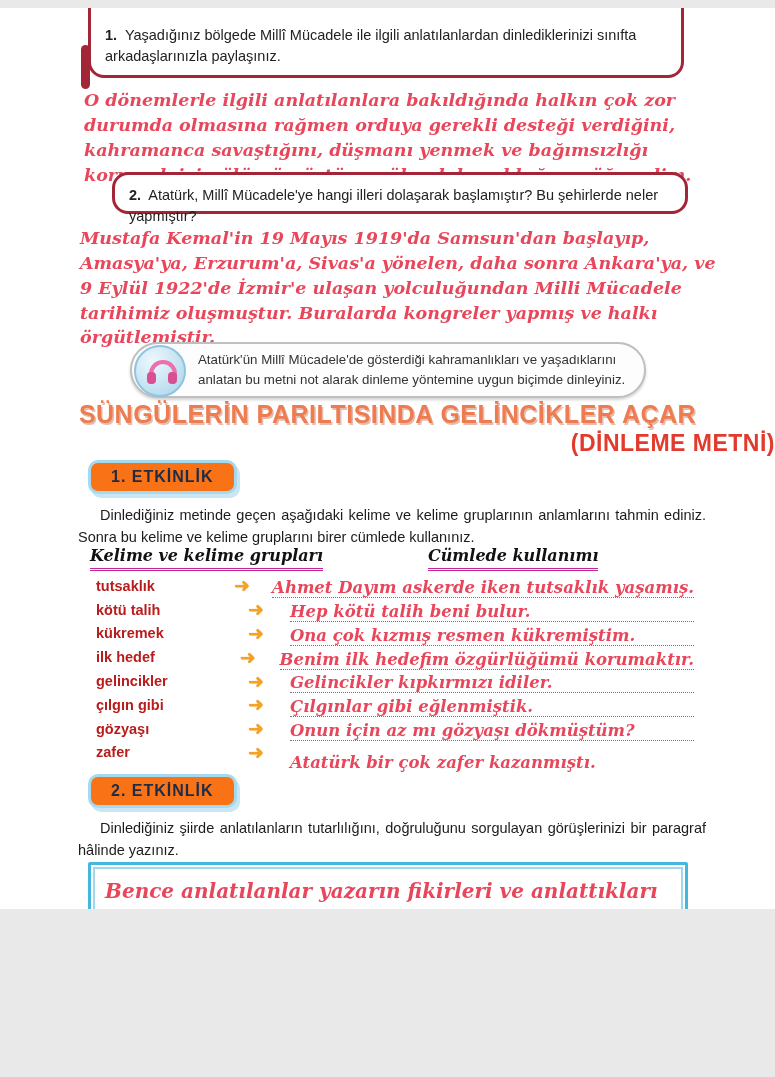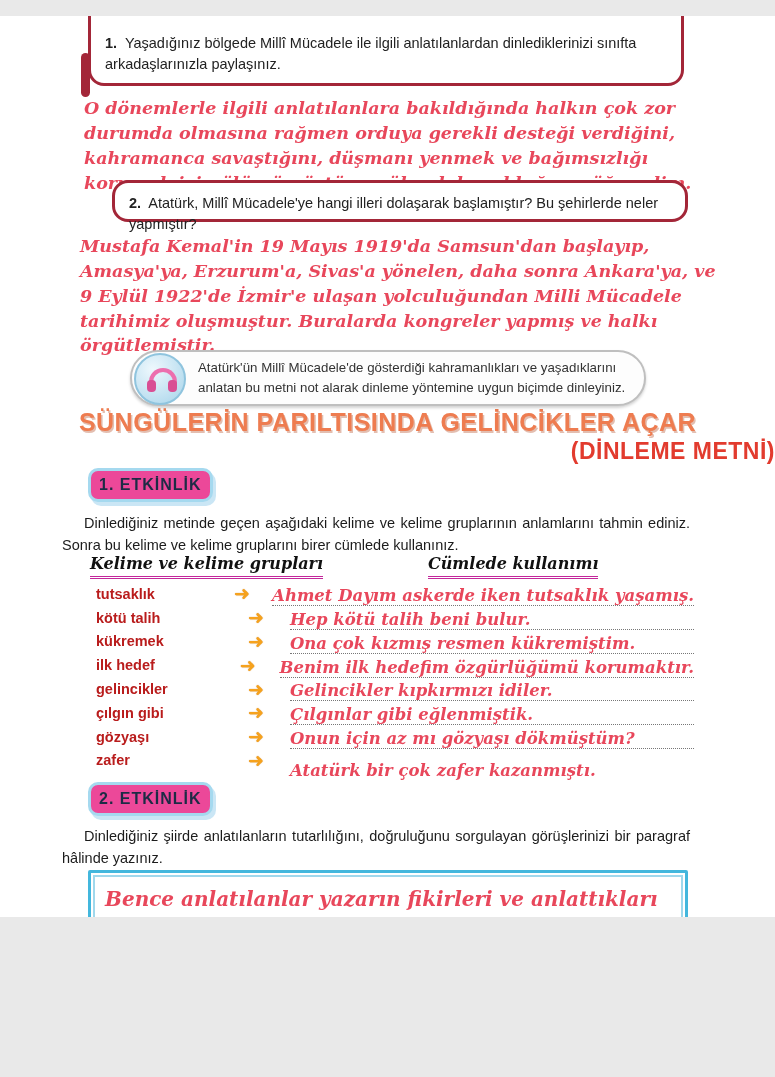--- a/index.html
+++ b/index.html
@@ -1,19 +1,19 @@
 <!DOCTYPE html>
 <html><head>
 <meta charset="utf-8">
 <style>
   html,body{margin:0;padding:0;background:#e9e9e9;}
   .page{
     position:relative;
     width:775px;height:901px;
-    margin:16px auto;
+    margin:8px auto;
     background:#ffffff;
     font-family:"Liberation Sans", sans-serif;
     overflow:hidden;
   }
 
   
   .qbox{
     position:absolute;
     border:3px solid #a32638;
     border-radius:16px;
@@ -67,31 +67,31 @@
     text-shadow:1.5px 1.5px 0 rgba(175,70,30,.35);
   }
   #text-subtitle{
     position:absolute;left:0;top:422px;width:100%;text-align:right;
     font-size:23px;font-weight:800;color:#e23b2e;letter-spacing:.5px;
   }
 
   
   .badge{
     position:absolute;left:88px;
-    display:inline-block;background:#ec4899;
+    display:inline-block;background:#f97316;
     border:3px solid #a5d9ef;border-radius:10px;
     box-shadow:3px 4px 0 rgba(150,205,235,.5);
-    padding:5px 8px;
+    padding:5px 20px;
     font-weight:800;font-size:16px;letter-spacing:1px;color:#1d2b45;
   }
   #badge1{top:452px;}
   #badge2{top:766px;}
 
   .instruction{
-    position:absolute;left:62px;width:628px;
+    position:absolute;left:78px;width:628px;
     font-size:14.5px;color:#1c1c1c;line-height:1.5;text-align:justify;
   }
   #act1-instruction{top:497px;text-indent:22px;}
   #act2-instruction{top:810px;text-indent:22px;}
 
   
   .col-header{
     position:absolute;top:538px;
     font-family:"DejaVu Serif", serif;font-style:italic;font-weight:700;
     font-size:16px;color:#111;

